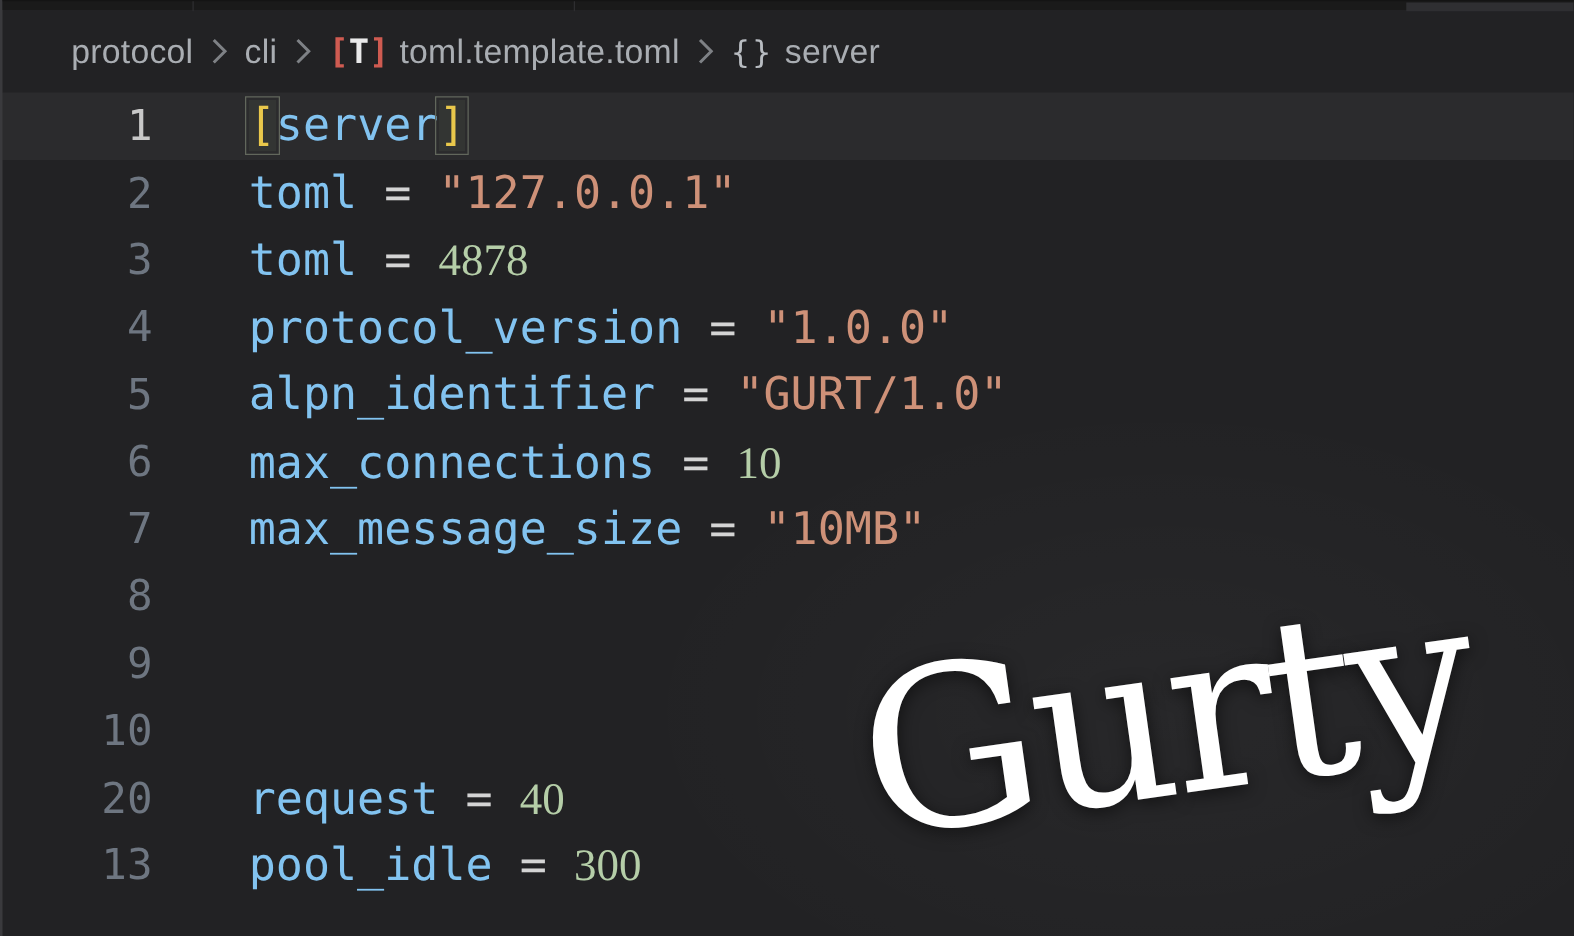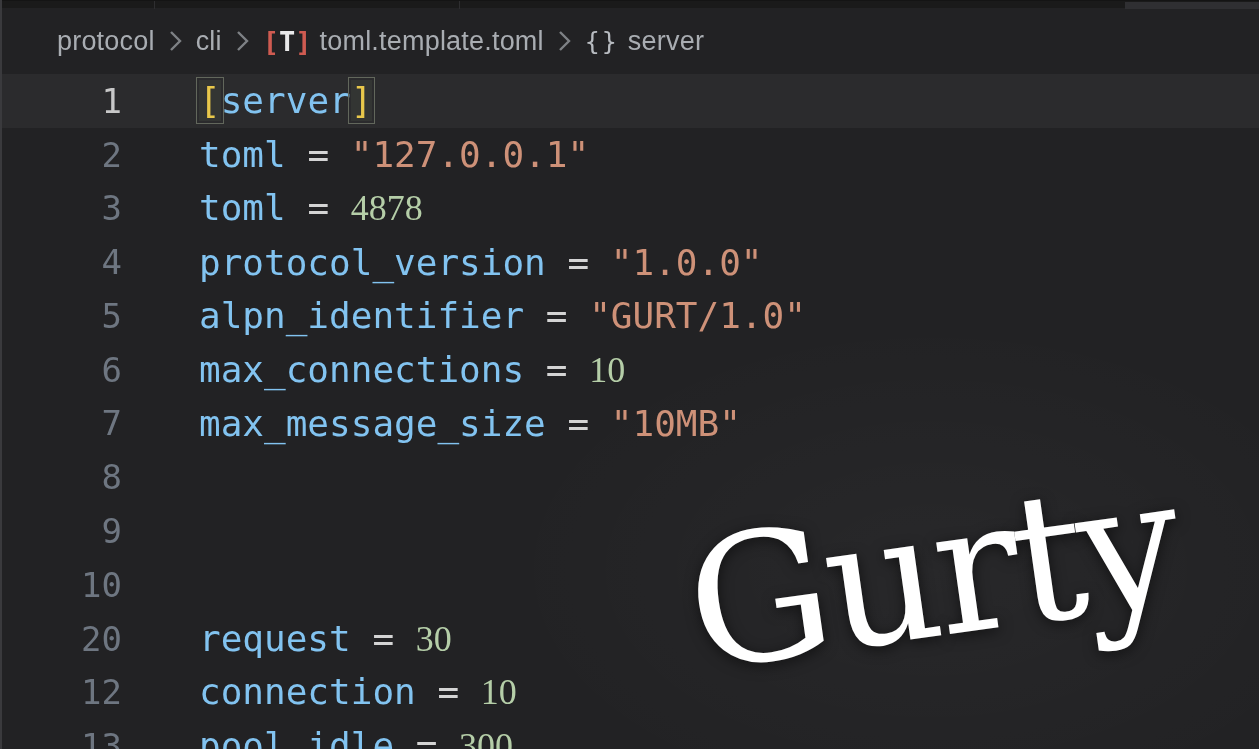--- a/index.html
+++ b/index.html
@@ -141,20 +141,19 @@
       <div class="code-row active"><div class="line-number">1</div><div class="line-text"><span class="tok-bracket boxed">[</span><span class="tok-key">server</span><span class="tok-bracket boxed">]</span></div></div>
       <div class="code-row"><div class="line-number">2</div><div class="line-text"><span class="tok-key">toml</span><span class="tok-op"> = </span><span class="tok-string">"127.0.0.1"</span></div></div>
       <div class="code-row"><div class="line-number">3</div><div class="line-text"><span class="tok-key">toml</span><span class="tok-op"> = </span><span class="tok-number">4878</span></div></div>
       <div class="code-row"><div class="line-number">4</div><div class="line-text"><span class="tok-key">protocol_version</span><span class="tok-op"> = </span><span class="tok-string">"1.0.0"</span></div></div>
       <div class="code-row"><div class="line-number">5</div><div class="line-text"><span class="tok-key">alpn_identifier</span><span class="tok-op"> = </span><span class="tok-string">"GURT/1.0"</span></div></div>
       <div class="code-row"><div class="line-number">6</div><div class="line-text"><span class="tok-key">max_connections</span><span class="tok-op"> = </span><span class="tok-number">10</span></div></div>
       <div class="code-row"><div class="line-number">7</div><div class="line-text"><span class="tok-key">max_message_size</span><span class="tok-op"> = </span><span class="tok-string">"10MB"</span></div></div>
       <div class="code-row"><div class="line-number">8</div><div class="line-text"></div></div>
       <div class="code-row"><div class="line-number">9</div></div>
       <div class="code-row"><div class="line-number">10</div></div>
-      <div class="code-row"><div class="line-number">20</div><div class="line-text"><span class="tok-key">request</span><span class="tok-op"> = </span><span class="tok-number">30</span></div></div>
-      <div class="code-row"><div class="line-number">12</div><div class="line-text"><span class="tok-key">connection</span><span class="tok-op"> = </span><span class="tok-number">10</span></div></div>
+      <div class="code-row"><div class="line-number">20</div><div class="line-text"><span class="tok-key">request</span><span class="tok-op"> = </span><span class="tok-number">40</span></div></div>
       <div class="code-row"><div class="line-number">13</div><div class="line-text"><span class="tok-key">pool_idle</span><span class="tok-op"> = </span><span class="tok-number">300</span></div></div>
     </div>
 
   <div id="watermark">Gurty</div>
 
 </div>
 
 </body></html>

